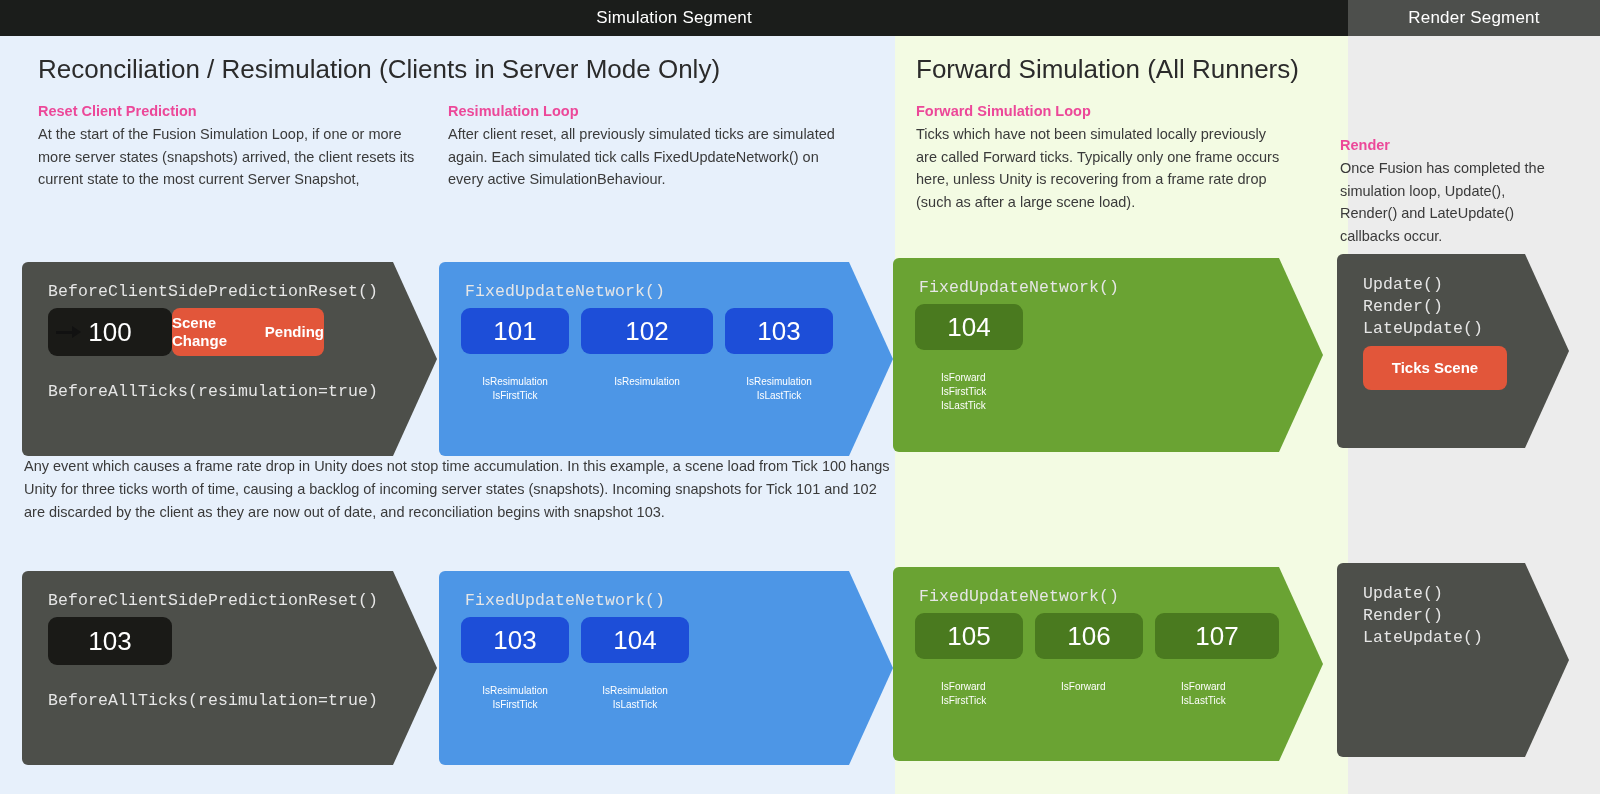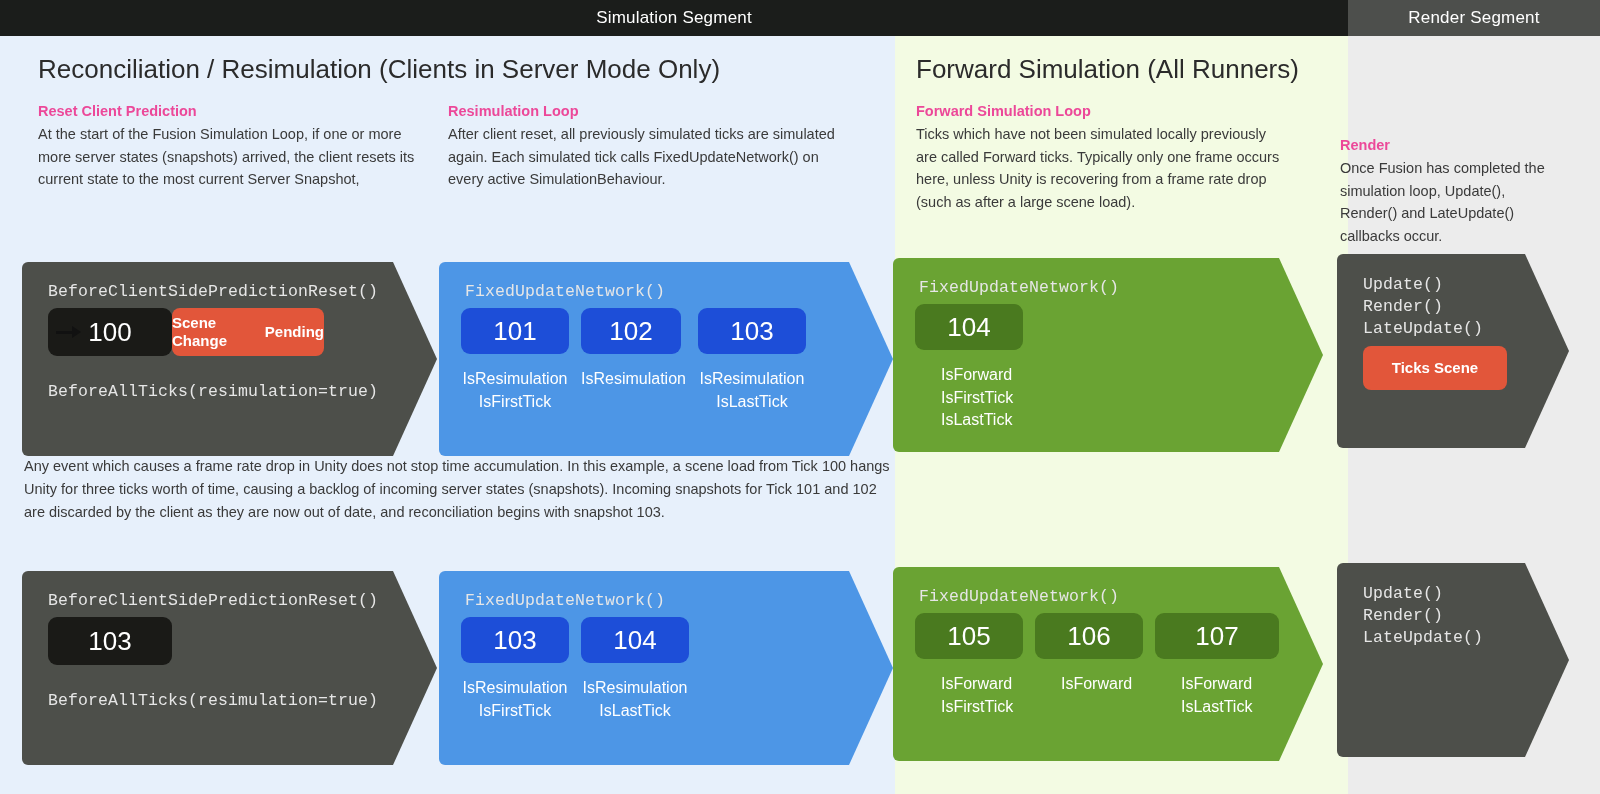--- a/index.html
+++ b/index.html
@@ -63,21 +63,21 @@
 
   
   .ticks { position: absolute; display: flex; gap: 12px; }
   .tickcol { display: flex; flex-direction: column; }
   .tick { display: flex; align-items: center; justify-content: center;
           border-radius: 9px; font-size: 26px; color: #ffffff;
           font-family: "Liberation Sans", sans-serif; }
   .chev.dark  .tick { background: #1a1a17; }
   .chev.blue  .tick { background: #1d4ed8; }
   .chev.green .tick { background: #4a7a1f; }
-  .flags { margin-top: 14px; font-size: 16px; line-height: 1.42;
+  .flags { margin-top: 21px; font-size: 10px; line-height: 1.42;
            color: #ffffff; }
   .flags.center { text-align: center; }
   .flags.left   { text-align: left; padding-left: 26px; }
 
   
   .pill { display: flex; align-items: center; justify-content: center;
           background: #e2563a; border-radius: 8px; color: #fff;
           font-size: 15px; font-weight: bold; line-height: 1.2;
           }
 
@@ -148,21 +148,21 @@
           <div class="mono">FixedUpdateNetwork()</div>
           <div class="ticks" style="left: 22px; top: 46px;">
             <div class="tickcol">
               <div class="tick" style="width: 108px; height: 46px;">101</div>
               <div class="flags center">
                 <div>IsResimulation</div>
                 <div>IsFirstTick</div>
               </div>
             </div>
             <div class="tickcol">
-              <div class="tick" style="width: 100px; height: 46px;">102</div>
+              <div class="tick" style="width: 132px; height: 46px;">102</div>
               <div class="flags center">
                 <div>IsResimulation</div>
               </div>
             </div>
             <div class="tickcol">
               <div class="tick" style="width: 108px; height: 46px;">103</div>
               <div class="flags center">
                 <div>IsResimulation</div>
                 <div>IsLastTick</div>
               </div>

